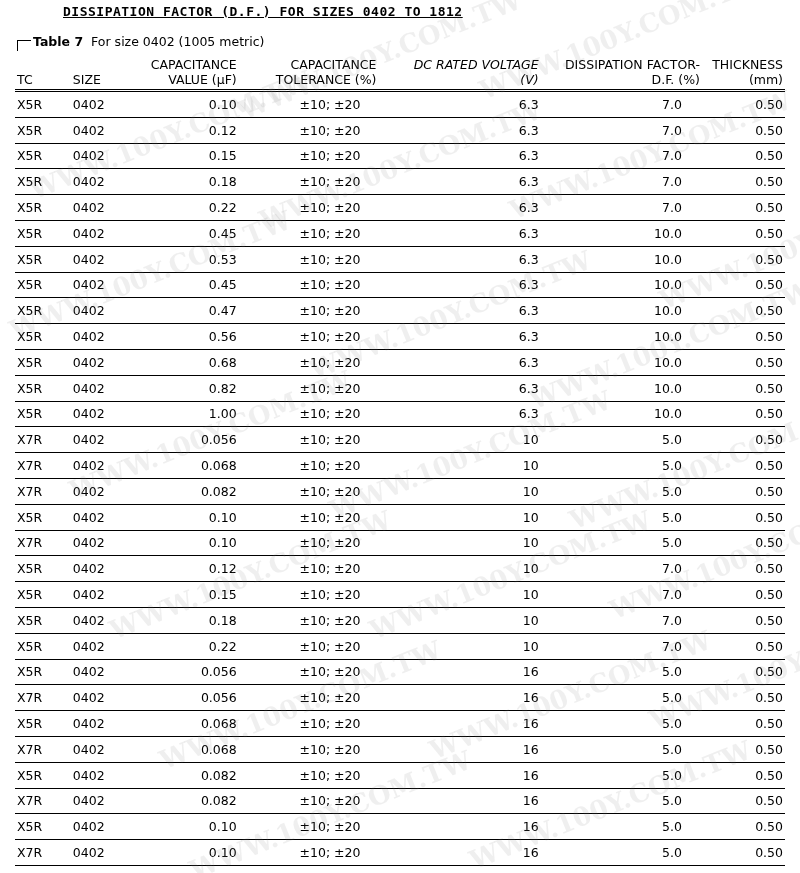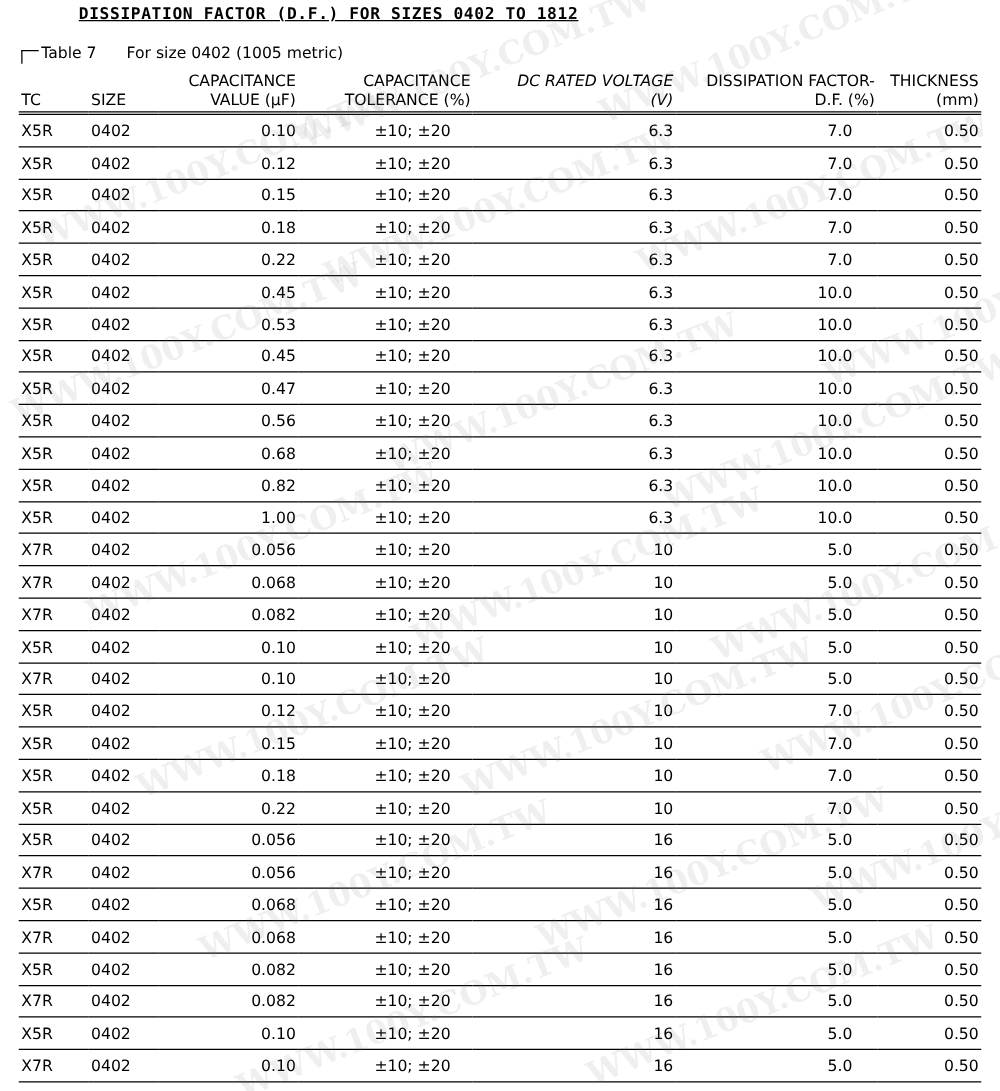--- a/index.html
+++ b/index.html
@@ -18,21 +18,21 @@
     }
     .table-caption {
       position: absolute; left: 17px; top: 34px;
       font-size: 12.5px;
       padding-left: 16px;
     }
     .caption-bracket {
       position: absolute; left: 0; top: 6px; width: 13px; height: 10px;
       border-top: 1px solid #000; border-left: 1px solid #000;
     }
-    .caption-label { font-weight: normal; margin-right: 20px; }
+    .caption-label { font-weight: bold; margin-right: 4px; }
     table {
       position: absolute; left: 15px; top: 57px;
       width: 770px; border-collapse: collapse;
       font-size: 12.5px;
     }
     thead th {
       font-weight: normal; vertical-align: bottom;
       padding: 0 2px 2px 2px; line-height: 15px;
       border-bottom: 3px double #000;
       text-transform: uppercase;

